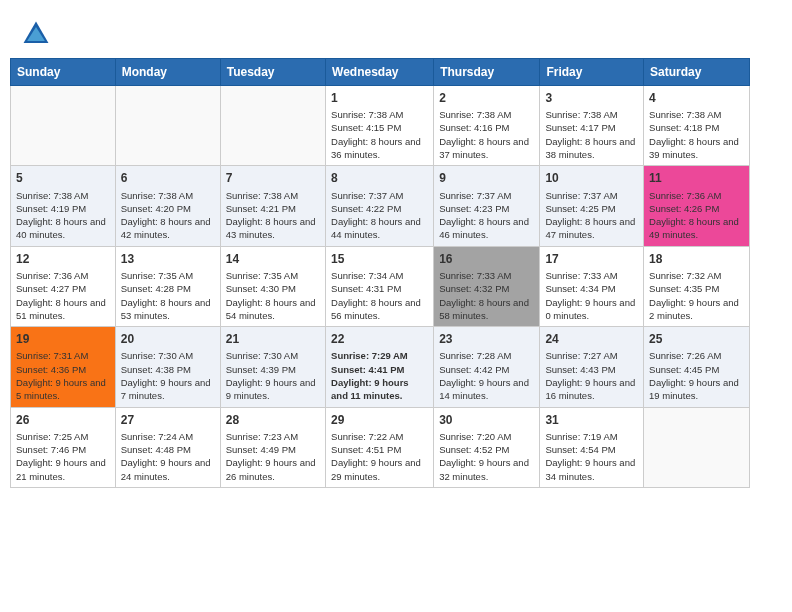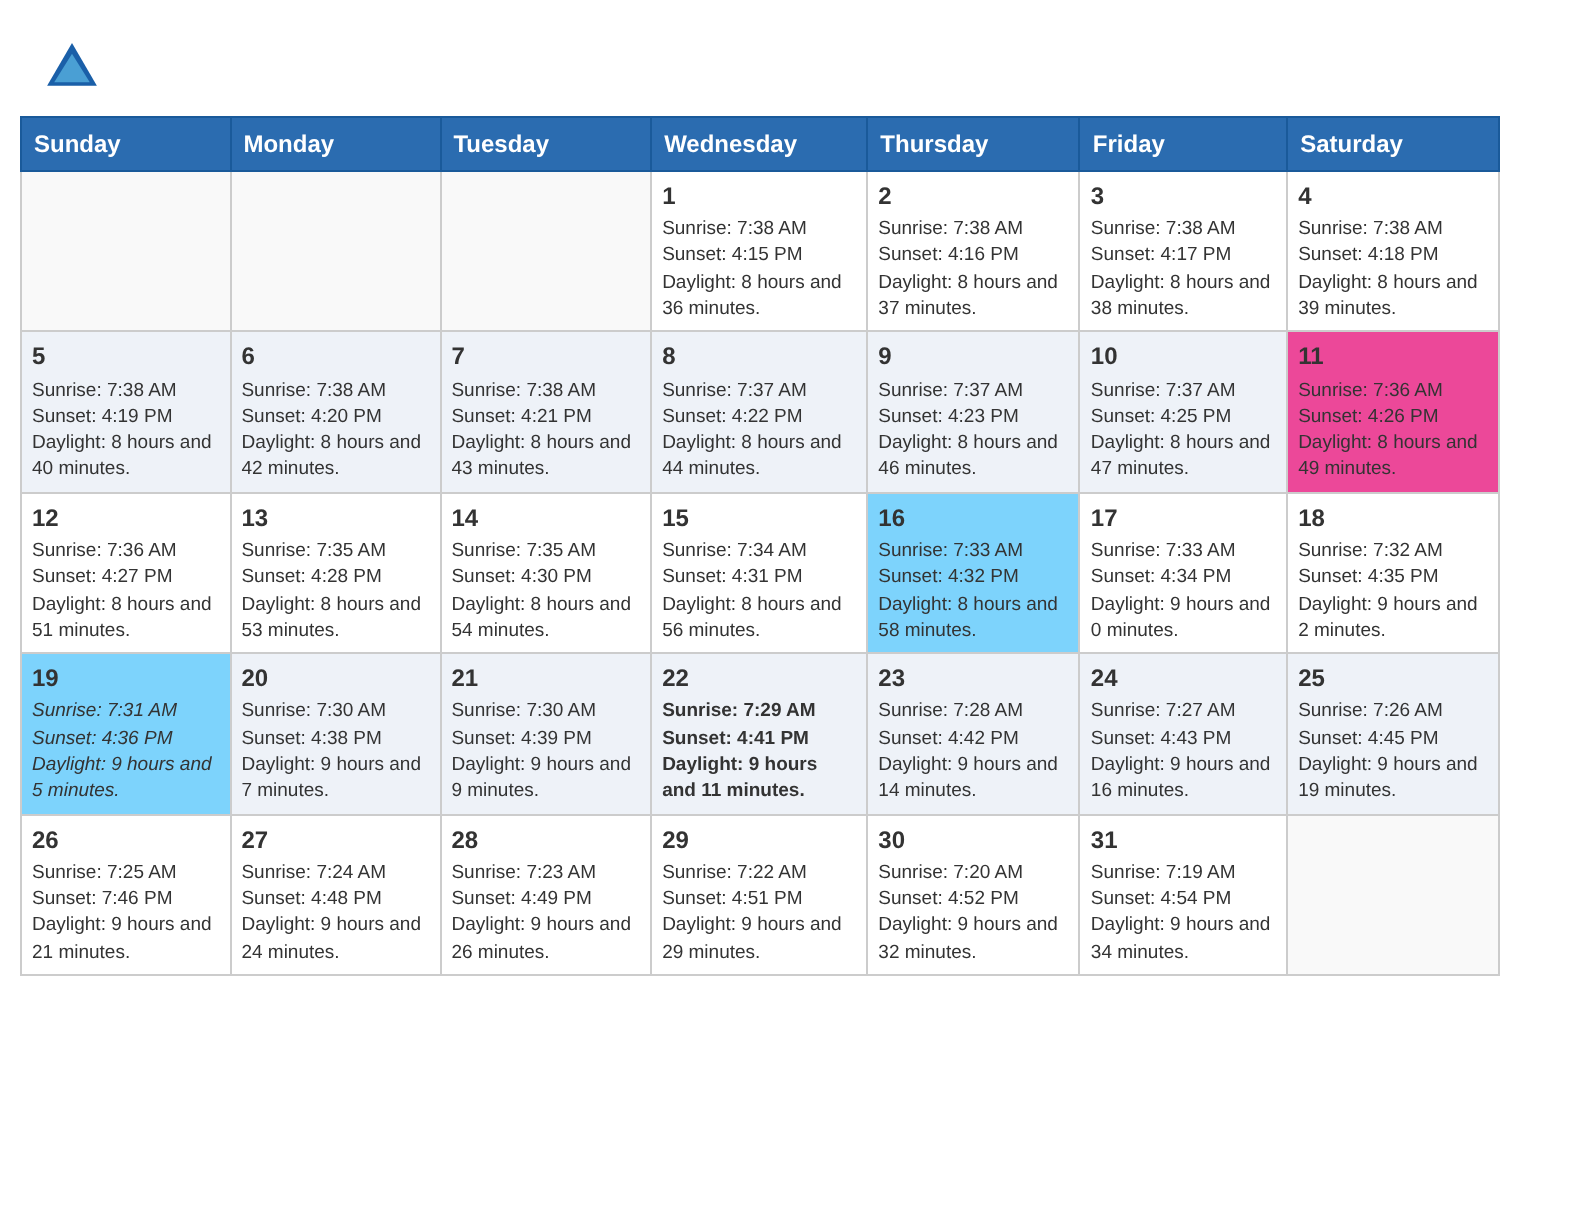--- a/index.html
+++ b/index.html
@@ -237,43 +237,43 @@
               <div class="day-info" style="white-space: pre-line;">Sunrise: 7:35 AM
 Sunset: 4:30 PM
 Daylight: 8 hours and 54 minutes.</div>
             </td>
             <td style="background: rgb(255, 255, 255);">
               <span class="day-number">15</span>
               <div class="day-info" style="white-space: pre-line;">Sunrise: 7:34 AM
 Sunset: 4:31 PM
 Daylight: 8 hours and 56 minutes.</div>
             </td>
-            <td style="background: #7dd3fc;">
+            <td style="background: #a3a3a3;">
               <span class="day-number">16</span>
               <div class="day-info" style="white-space: pre-line;">Sunrise: 7:33 AM
 Sunset: 4:32 PM
 Daylight: 8 hours and 58 minutes.</div>
             </td>
             <td style="background: rgb(255, 255, 255);">
               <span class="day-number">17</span>
               <div class="day-info" style="white-space: pre-line;">Sunrise: 7:33 AM
 Sunset: 4:34 PM
 Daylight: 9 hours and 0 minutes.</div>
             </td>
             <td style="background: rgb(255, 255, 255);">
               <span class="day-number">18</span>
               <div class="day-info" style="white-space: pre-line;">Sunrise: 7:32 AM
 Sunset: 4:35 PM
 Daylight: 9 hours and 2 minutes.</div>
             </td>
           </tr>
           <tr>
-            <td style="background: #7dd3fc;">
+            <td style="background: #f97316;">
               <span class="day-number">19</span>
-              <div class="day-info" style="white-space: pre-line; font-style: italic;">Sunrise: 7:31 AM
+              <div class="day-info" style="white-space: pre-line;">Sunrise: 7:31 AM
 Sunset: 4:36 PM
 Daylight: 9 hours and 5 minutes.</div>
             </td>
             <td style="background: rgb(238, 242, 248);">
               <span class="day-number">20</span>
               <div class="day-info" style="white-space: pre-line;">Sunrise: 7:30 AM
 Sunset: 4:38 PM
 Daylight: 9 hours and 7 minutes.</div>
             </td>
             <td style="background: rgb(238, 242, 248);">

